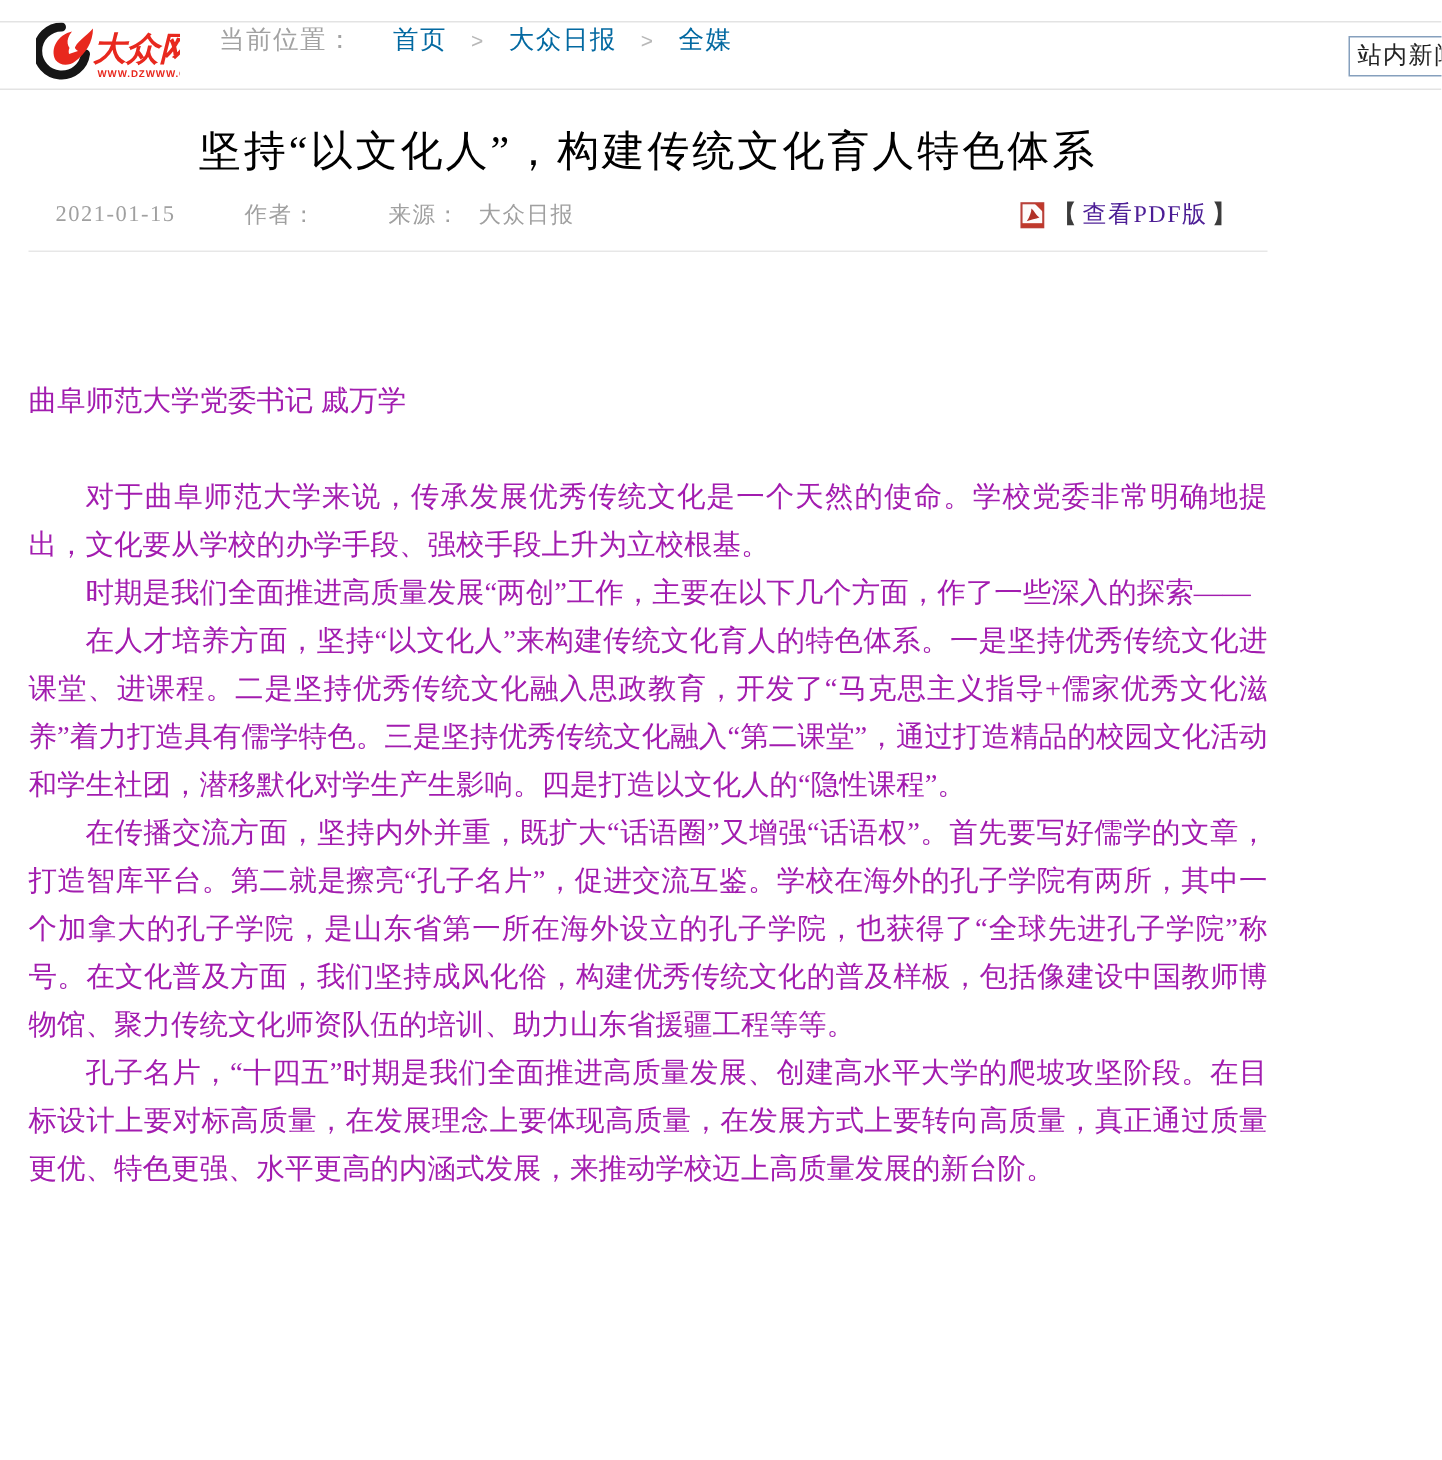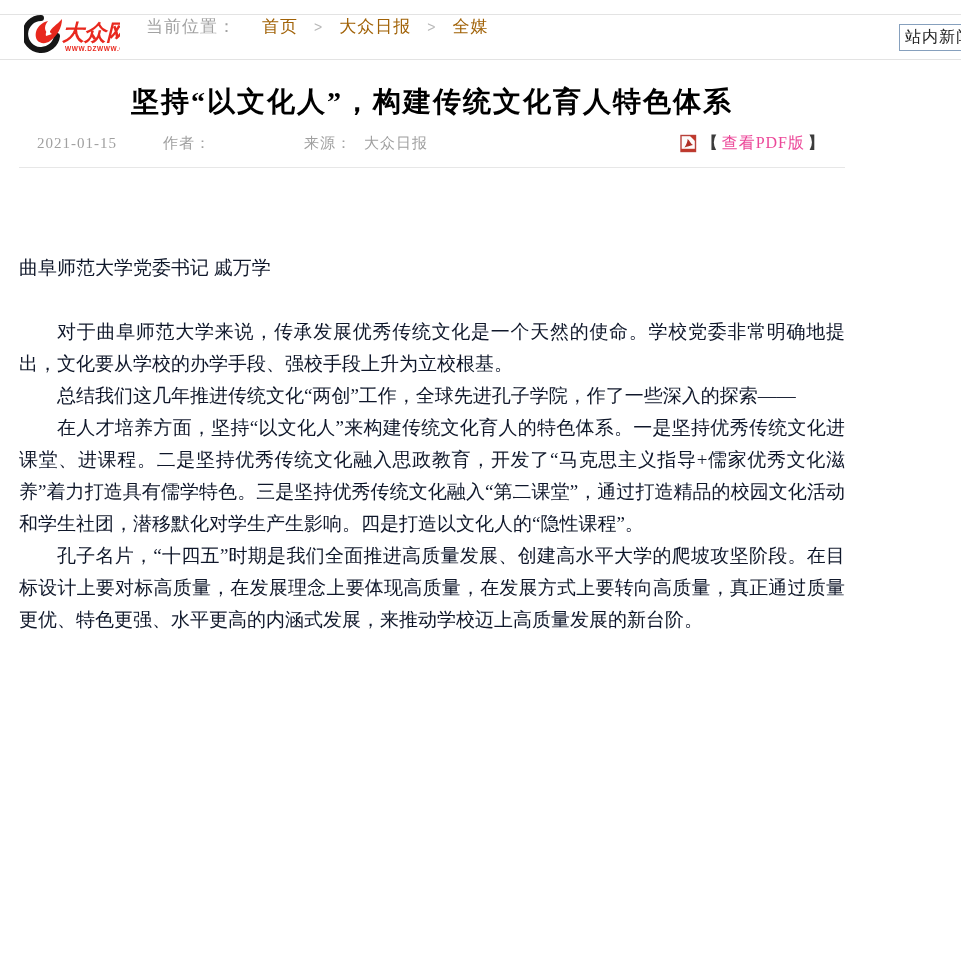--- a/index.html
+++ b/index.html
@@ -25,21 +25,21 @@
   .logo { margin-left: 24px; display: flex; align-items: center; cursor: pointer; }
   .breadcrumb {
     margin-left: 26px;
     color: #a2a2a2;
     font-size: 17px;
     display: flex;
     align-items: center;
     letter-spacing: 1px;
     white-space: nowrap;
   }
-  .breadcrumb .crumb { color: #a16207; cursor: pointer; margin: 0 6px; font-family: Liberation Mono, monospace; }
+  .breadcrumb .crumb { color: #0369a1; cursor: pointer; margin: 0 6px; font-family: Liberation Mono, monospace; }
   .breadcrumb .sep { color: #b8b8b8; font-size: 14px; margin: 0 10px; font-family: "Liberation Sans", sans-serif; }
   .search-box {
     position: absolute;
     left: 899px;
     top: 9px;
     width: 140px;
     height: 27px;
     border: 1px solid #86a0bd;
     background: #fff;
     font-size: 16px;
@@ -50,46 +50,46 @@
     letter-spacing: 1px;
   }
 
   
   .main { margin-left: 19px; width: 826px; }
   .article-title {
     margin: 26px 0 15px 0;
     text-align: center;
     font-size: 28px;
     line-height: 32px;
-    font-weight: bold;
+    font-weight: normal;
     color: #000;
     letter-spacing: 2px;
   }
   .meta-row {
     display: flex;
     align-items: center;
     color: #a0a0a0;
     font-size: 15px;
     padding: 0 20px 13px 18px;
     border-bottom: 1px solid #e7e7e7;
     letter-spacing: 1px;
     text-align: right;
   }
   .meta-author { margin-left: 46px; }
-  .meta-source { margin-left: 93px; }
+  .meta-source { margin-left: 48px; }
   .meta-source-value { margin-left: 12px; }
   .meta-right { margin-left: auto; display: flex; align-items: center; font-size: 16px; }
   .pdf-icon { margin-right: 4px; display: inline-flex; cursor: pointer; }
   .bracket { color: #3c3c3c; font-weight: bold; }
-  .pdf-link { color: #ec4899; margin: 0 3px; cursor: pointer; text-decoration: none; }
+  .pdf-link { color: #4c1d95; margin: 0 3px; cursor: pointer; text-decoration: none; }
 
   .article-body {
     font-size: 19px;
     line-height: 32px;
-    color: #0f172a;
+    color: #a21caf;
     text-align: justify;
   }
   .byline { margin: 84px 0 32px 0; }
   .article-paragraphs p { margin: 0; text-indent: 2em; font-family: Liberation Serif, serif; }
 </style>
 </head>
 <body>
 
 <div class="top-strip"></div>
 
@@ -148,22 +148,23 @@
       <span class="bracket">】</span>
     </span>
   </div>
 
   <div class="article-body">
     <div class="byline">曲阜师范大学党委书记 戚万学</div>
     <div class="article-paragraphs">
 
         <p>对于曲阜师范大学来说，传承发展优秀传统文化是一个天然的使命。学校党委非常明确地提出，文化要从学校的办学手段、强校手段上升为立校根基。</p>
 
-        <p>总结我们这几年推进传统文化“两创”工作，全球先进孔子学院，作了一些深入的探索——</p>
+        <p>时期是我们全面推进高质量发展“两创”工作，主要在以下几个方面，作了一些深入的探索——</p>
 
         <p>在人才培养方面，坚持“以文化人”来构建传统文化育人的特色体系。一是坚持优秀传统文化进课堂、进课程。二是坚持优秀传统文化融入思政教育，开发了“马克思主义指导+儒家优秀文化滋养”着力打造具有儒学特色。三是坚持优秀传统文化融入“第二课堂”，通过打造精品的校园文化活动和学生社团，潜移默化对学生产生影响。四是打造以文化人的“隐性课程”。</p>
 
 
+        <p>在传播交流方面，坚持内外并重，既扩大“话语圈”又增强“话语权”。首先要写好儒学的文章，打造智库平台。第二就是擦亮“孔子名片”，促进交流互鉴。学校在海外的孔子学院有两所，其中一个加拿大的孔子学院，是山东省第一所在海外设立的孔子学院，也获得了“全球先进孔子学院”称号。在文化普及方面，我们坚持成风化俗，构建优秀传统文化的普及样板，包括像建设中国教师博物馆、聚力传统文化师资队伍的培训、助力山东省援疆工程等等。</p>
 
         <p>孔子名片，“十四五”时期是我们全面推进高质量发展、创建高水平大学的爬坡攻坚阶段。在目标设计上要对标高质量，在发展理念上要体现高质量，在发展方式上要转向高质量，真正通过质量更优、特色更强、水平更高的内涵式发展，来推动学校迈上高质量发展的新台阶。</p>
       </div>
   </div>
 </div>
 
 </body></html>

